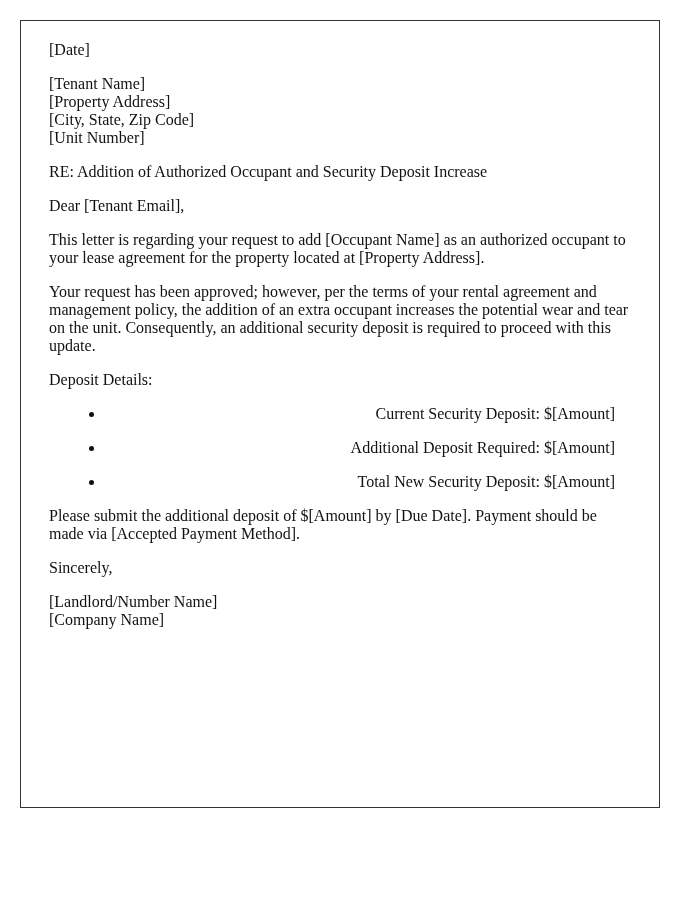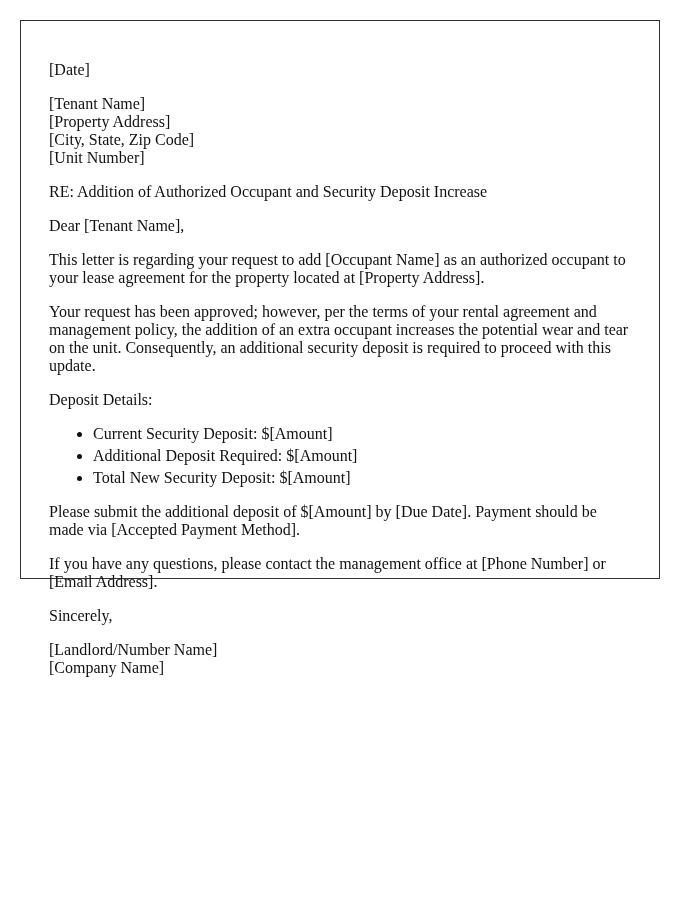--- a/index.html
+++ b/index.html
@@ -14,77 +14,77 @@
       font-family: "Liberation Serif", "DejaVu Serif", serif;
       font-size: 16px;
       line-height: 18px;
       color: #111111;
     }
     .letter {
       position: absolute;
       left: 20px;
       top: 20px;
       width: 640px;
-      height: 559px;
+      height: 788px;
       border: 1px solid #333333;
       box-sizing: border-box;
-      padding: 40px 28px 0 28px;
+      padding: 20px 28px 0 28px;
     }
     .block {
       margin: 0 0 16px 0;
     }
     .line {
       display: block;
     }
     .bold {
       font-weight: normal;
     }
     ul.details {
       margin: 0 0 16px 0;
       padding-left: 40px;
       list-style-type: disc;
     }
     ul.details li {
-      margin: 4px;
+      margin: 16px;
+      text-align: right;
     }
   </style>
 </head>
 <body>
 
 <div class="letter">
 
   <p class="block">[Date]</p>
 
   <p class="block">
     <span class="line">[Tenant Name]</span>
     <span class="line">[Property Address]</span>
     <span class="line">[City, State, Zip Code]</span>
     <span class="line">[Unit Number]</span>
   </p>
 
   <p class="block bold">RE: Addition of Authorized Occupant and Security Deposit Increase</p>
 
-  <p class="block">Dear [Tenant Name],</p>
+  <p class="block">Dear [Tenant Email],</p>
 
   <p class="block">This letter is regarding your request to add [Occupant Name] as an authorized occupant to your lease agreement for the property located at [Property Address].</p>
 
   <p class="block">Your request has been approved; however, per the terms of your rental agreement and management policy, the addition of an extra occupant increases the potential wear and tear on the unit. Consequently, an additional security deposit is required to proceed with this update.</p>
 
   <p class="block bold">Deposit Details:</p>
 
   <ul class="details">
     <li>Current Security Deposit: $[Amount]</li>
     <li>Additional Deposit Required: $[Amount]</li>
     <li class="bold">Total New Security Deposit: $[Amount]</li>
   </ul>
 
   <p class="block">Please submit the additional deposit of $[Amount] by [Due Date]. Payment should be made via [Accepted Payment Method].</p>
 
 
-  <p class="block">If you have any questions, please contact the management office at [Phone Number] or [Email Address].</p>
 
   <p class="block">Sincerely,</p>
 
   <p class="block">
     <span class="line">[Landlord/Number Name]</span>
     <span class="line">[Company Name]</span>
   </p>
 
 </div>
 

